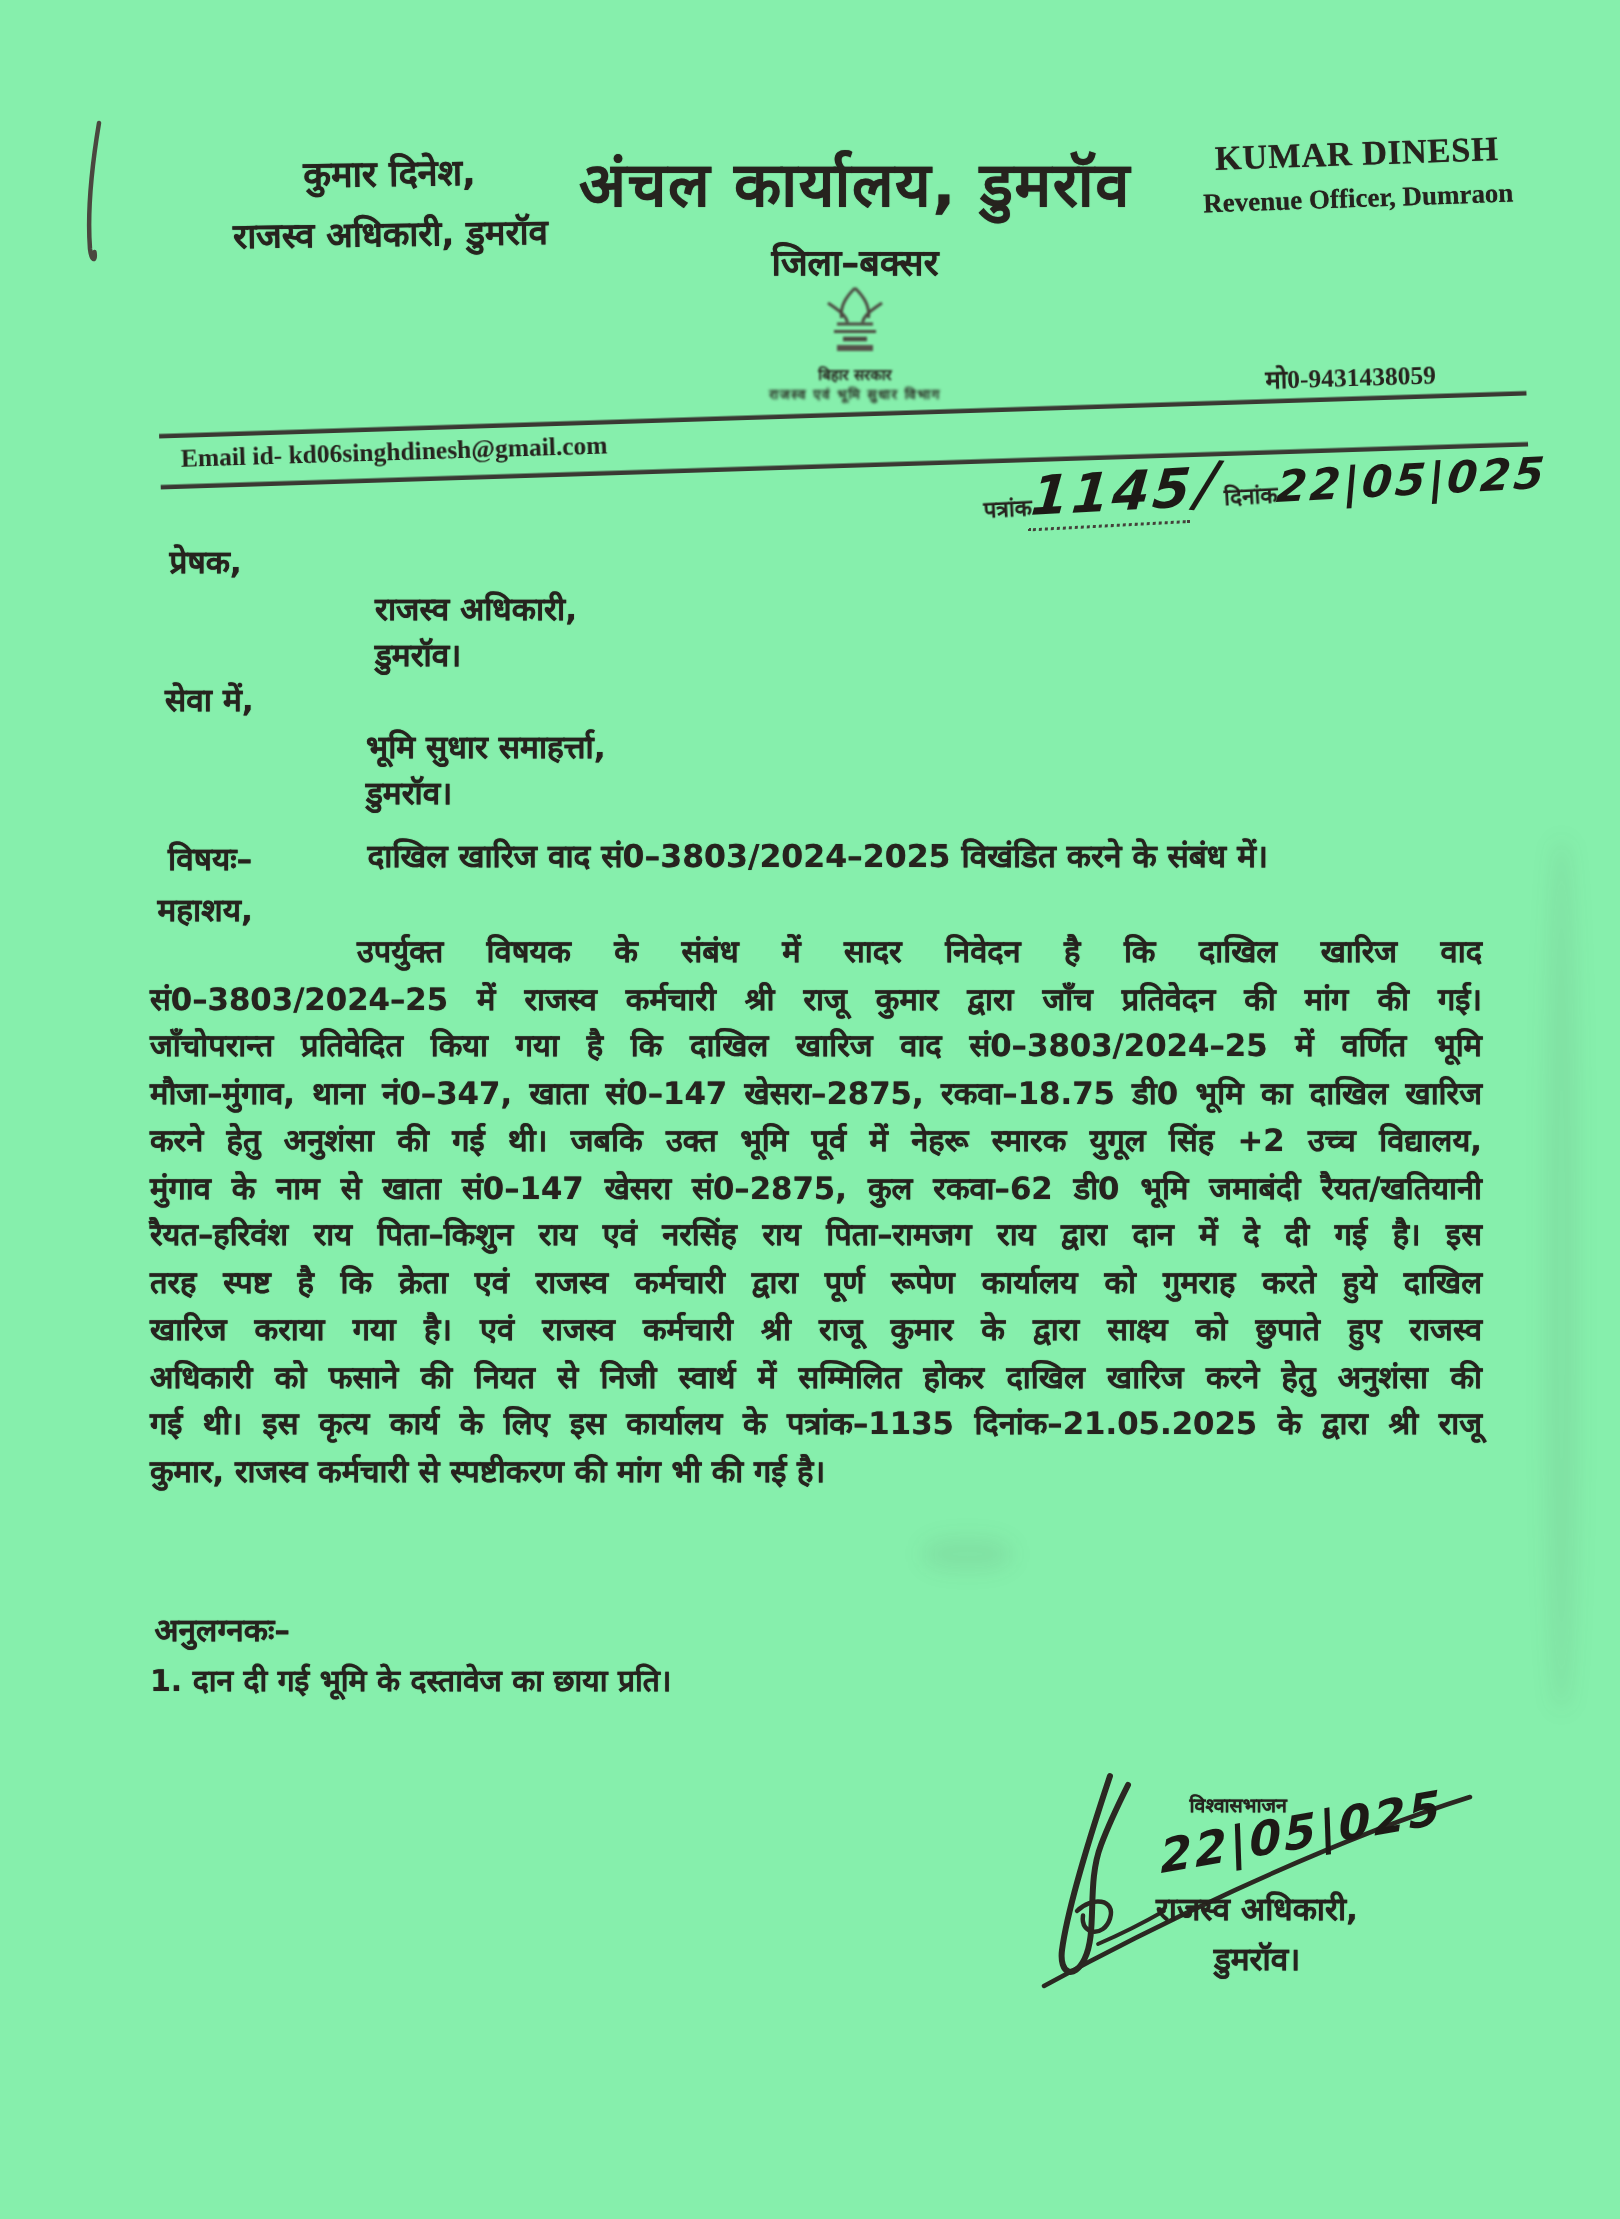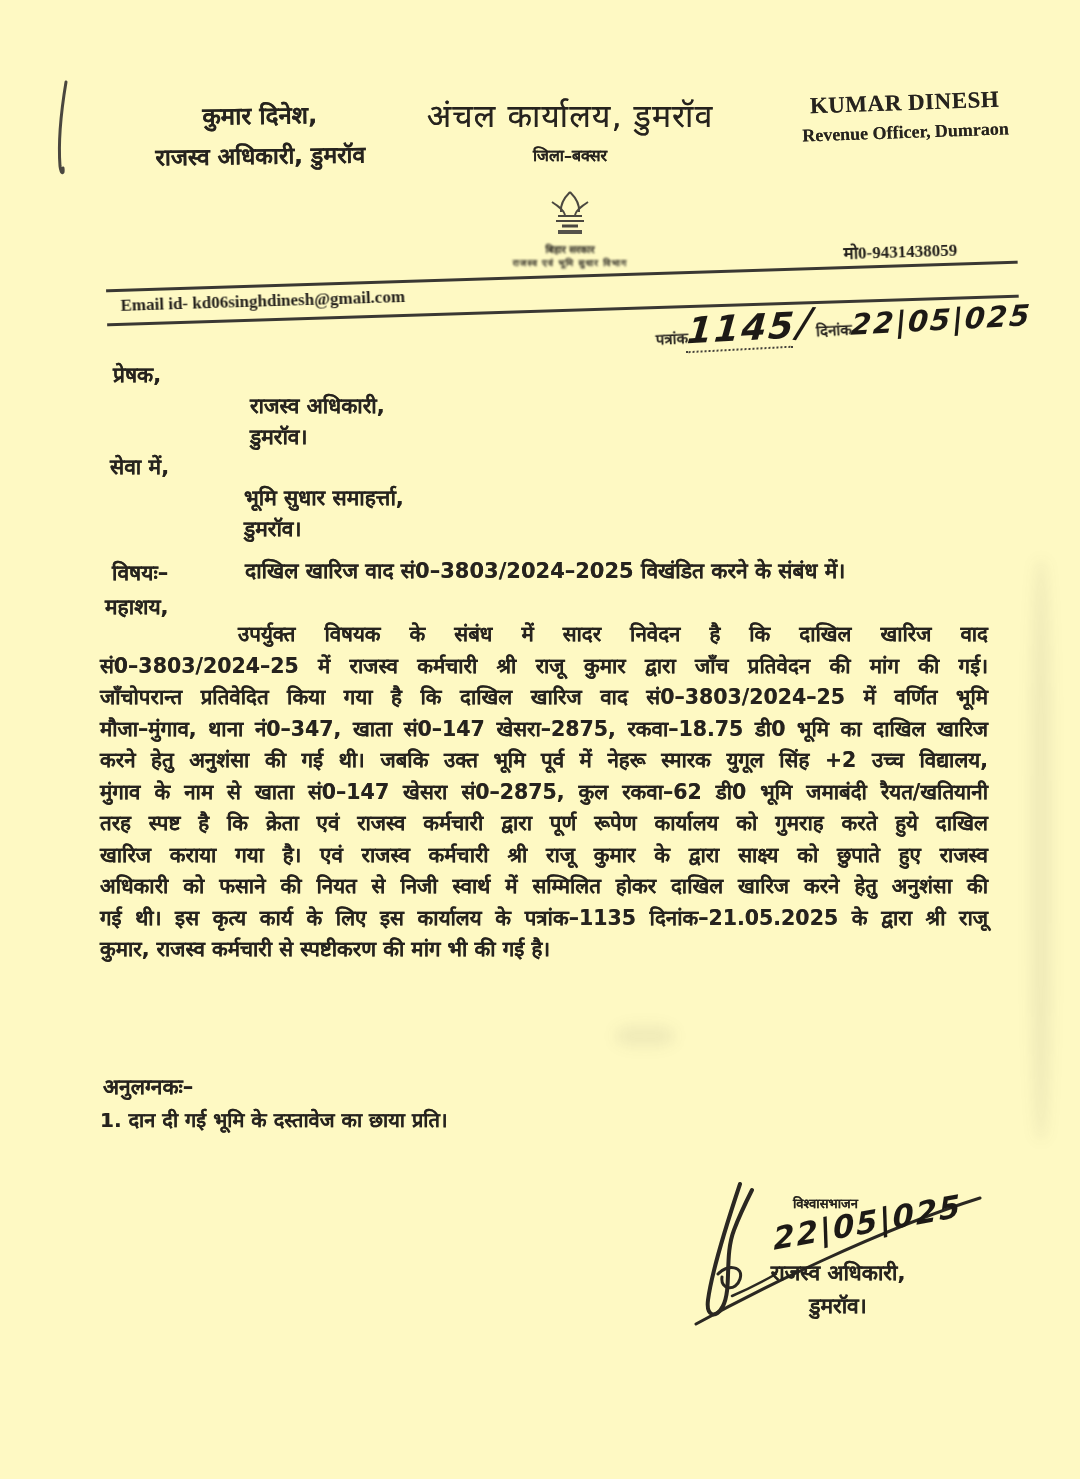--- a/index.html
+++ b/index.html
@@ -1,32 +1,32 @@
 <!DOCTYPE html>
 <html><head>
 <meta charset="utf-8">
 <style>
   html,body{margin:0;padding:0;background:#d8d6d0;}
   .page{
     position:relative;width:1080px;height:1479px;margin:0 auto;
-    background:#fef9c3;overflow:hidden;
+    background:#86efac;overflow:hidden;
     font-family:"DejaVu Sans",sans-serif;color:#26231e;
   }
   .page *{box-sizing:border-box;}
   .txt{text-shadow:0 0 .6px rgba(20,18,14,.6);}
   
   .smudge{position:absolute;background:rgba(60,58,52,.07);filter:blur(7px);border-radius:40%;}
   .stray{position:absolute;left:50px;top:78px;}
   
   .hdr-left{position:absolute;left:115px;top:98px;width:290px;text-align:center;transform:rotate(-.8deg);}
   .hdr-left .l1{font-size:24px;font-weight:700;}
   .hdr-left .l2{font-size:23px;font-weight:700;margin-top:8px;}
   .hdr-center{position:absolute;left:360px;top:93px;width:420px;text-align:center;}
-  .hdr-center .t{font-size:32px;font-weight:400;letter-spacing:1px;}
-  .hdr-center .s{font-size:16px;font-weight:700;margin-top:8px;filter:blur(.4px);}
+  .hdr-center .t{font-size:41px;font-weight:700;letter-spacing:1px;}
+  .hdr-center .s{font-size:24px;font-weight:700;margin-top:8px;filter:blur(.4px);}
   .hdr-right{position:absolute;left:760px;top:90px;width:290px;text-align:center;transform:rotate(-2deg);
     font-family:"Liberation Serif",serif;}
   .hdr-right .n{font-size:23px;font-weight:700;letter-spacing:.5px;}
   .hdr-right .r{font-size:18px;font-weight:700;margin-top:6px;}
   
   .emblem{position:absolute;left:480px;top:188px;width:180px;text-align:center;}
   .emblem svg{filter:blur(.7px);}
   .emblem .c1{font-size:10px;font-weight:700;filter:blur(.8px);margin-top:-2px;text-align:center;}
   .emblem .c2{font-size:9px;font-weight:700;filter:blur(.9px);letter-spacing:1px;}
   
@@ -130,20 +130,21 @@
   <div class="subj-text txt">दाखिल खारिज वाद सं0–3803/2024–2025 विखंडित करने के संबंध में।</div>
   <div class="abs txt" style="left:105px;top:592px;">महाशय,</div>
 
   <div class="para para1 txt">
       <div class="body-line first">उपर्युक्त विषयक के संबंध में सादर निवेदन है कि दाखिल खारिज वाद</div>
       <div class="body-line">सं0–3803/2024–25 में राजस्व कर्मचारी श्री राजू कुमार द्वारा जाँच प्रतिवेदन की मांग की गई।</div>
       <div class="body-line">जाँचोपरान्त प्रतिवेदित किया गया है कि दाखिल खारिज वाद सं0–3803/2024–25 में वर्णित भूमि</div>
       <div class="body-line">मौजा–मुंगाव, थाना नं0–347, खाता सं0–147 खेसरा–2875, रकवा–18.75 डी0 भूमि का दाखिल खारिज</div>
       <div class="body-line">करने हेतु अनुशंसा की गई थी। जबकि उक्त भूमि पूर्व में नेहरू स्मारक युगूल सिंह +2 उच्च विद्यालय,</div>
       <div class="body-line">मुंगाव के नाम से खाता सं0–147 खेसरा सं0–2875, कुल रकवा–62 डी0 भूमि जमाबंदी रैयत/खतियानी</div>
+      <div class="body-line">रैयत–हरिवंश राय पिता–किशुन राय एवं नरसिंह राय पिता–रामजग राय द्वारा दान में दे दी गई है। इस</div>
       <div class="body-line">तरह स्पष्ट है कि क्रेता एवं राजस्व कर्मचारी द्वारा पूर्ण रूपेण कार्यालय को गुमराह करते हुये दाखिल</div>
       <div class="body-line">खारिज कराया गया है। एवं राजस्व कर्मचारी श्री राजू कुमार के द्वारा साक्ष्य को छुपाते हुए राजस्व</div>
       <div class="body-line">अधिकारी को फसाने की नियत से निजी स्वार्थ में सम्मिलित होकर दाखिल खारिज करने हेतु अनुशंसा की</div>
       <div class="body-line">गई थी। इस कृत्य कार्य के लिए इस कार्यालय के पत्रांक–1135 दिनांक–21.05.2025 के द्वारा श्री राजू</div>
       <div class="body-line last">कुमार, राजस्व कर्मचारी से स्पष्टीकरण की मांग भी की गई है।</div>
     </div>
 
   <div class="enc-label txt">अनुलग्नकः–</div>
   <div class="enclosures txt">
       <div class="enc-line first">1. दान दी गई भूमि के दस्तावेज का छाया प्रति।</div>

